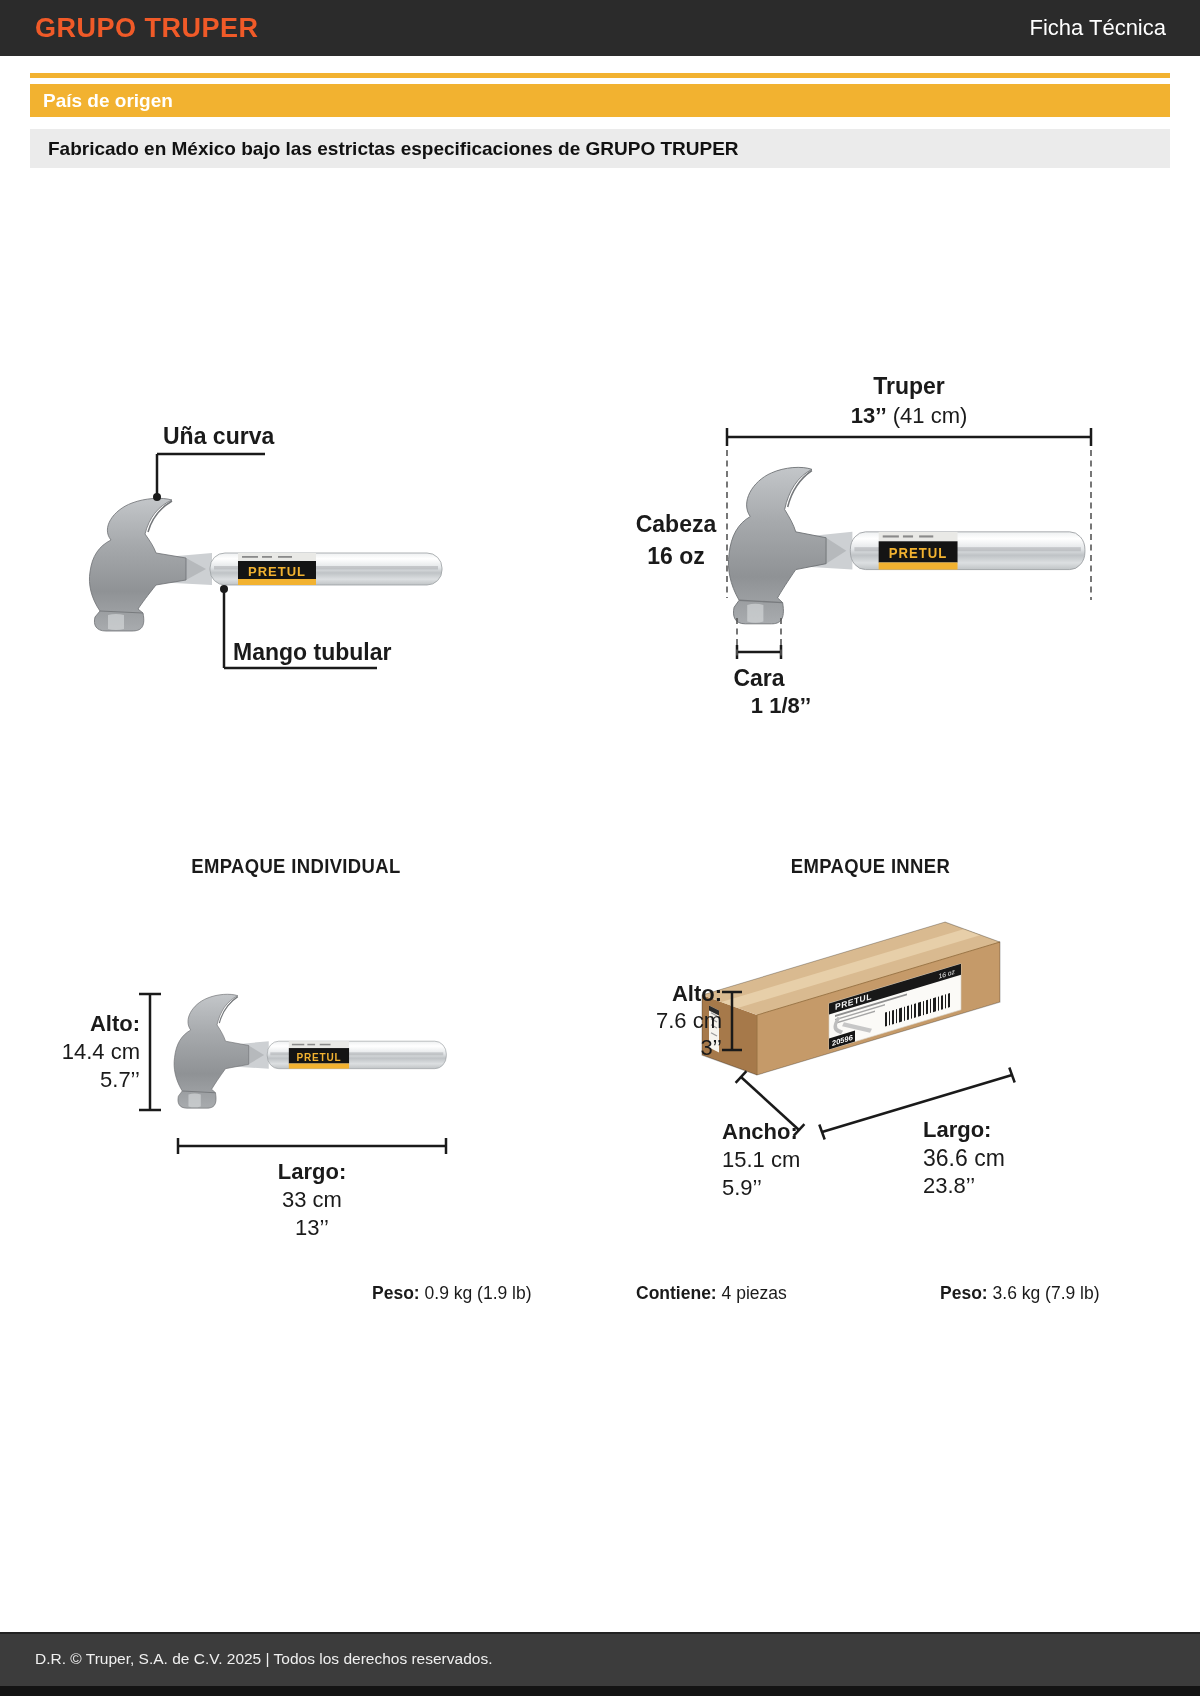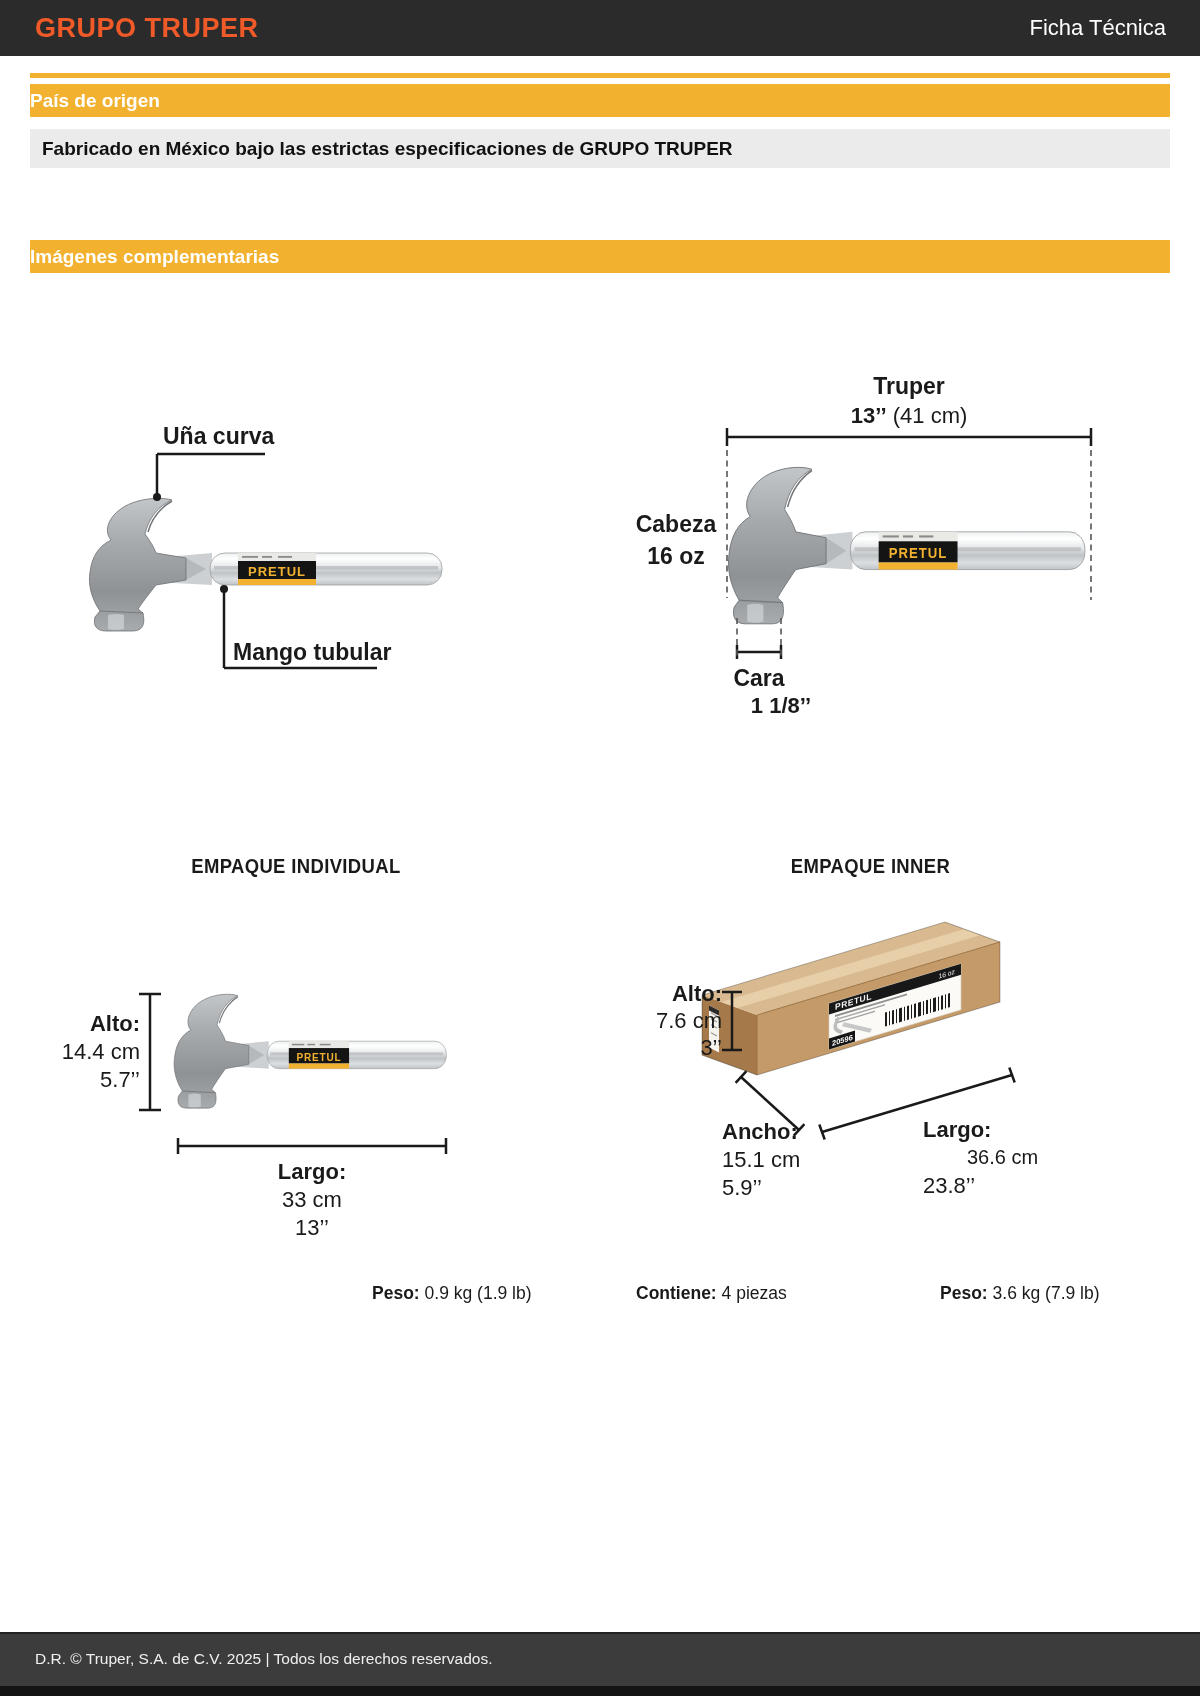--- a/index.html
+++ b/index.html
@@ -13,23 +13,23 @@
   #page{position:relative;width:1200px;height:1696px;background:#fff;overflow:hidden;
         font-family:"Liberation Sans",sans-serif;color:#1a1a1a;}
   .abs{position:absolute;}
   
   .header{left:0;top:0;width:1200px;height:56px;background:var(--header-bg);}
   .logo{left:35px;top:13px;font-size:27px;font-weight:800;letter-spacing:.5px;color:var(--brand-orange);white-space:nowrap;}
   .doctype{right:34px;top:15px;font-size:22px;color:#fff;white-space:nowrap;margin-left:36px;}
   
   .rule{left:30px;width:1140px;height:5px;background:var(--brand-yellow);}
   .banner{left:30px;width:1140px;height:33px;background:var(--brand-yellow);
-          color:#fff;font-weight:700;font-size:19px;line-height:33px;box-sizing:border-box;}
+          color:#fff;font-weight:700;font-size:19px;line-height:33px;padding-left:13px;box-sizing:border-box;}
   .graybar{left:30px;width:1140px;height:39px;background:var(--bar-gray);
-           color:#111;font-weight:700;font-size:19px;line-height:39px;padding-left:12px;box-sizing:border-box;}
+           color:#111;font-weight:700;font-size:19px;line-height:39px;padding-left:18px;box-sizing:border-box;}
   
   .lbl{font-size:23px;font-weight:600;line-height:1.12;white-space:nowrap;color:#1a1a1a;}
   .val{font-weight:400;}
   .ctr{text-align:center;}
   .rgt{text-align:right;}
   .sect-title{font-size:21px;font-weight:700;letter-spacing:.4px;white-space:nowrap;text-align:center;}
   .sect-title span{display:inline-block;transform:scaleX(.88);}
   .stat{font-size:17.5px;white-space:nowrap;}
   .stat b{font-weight:700;}
   
@@ -45,21 +45,20 @@
 <div id="page">
 
   <div class="abs header"></div>
   <div class="abs logo">GRUPO TRUPER</div>
   <div class="abs doctype">Ficha Técnica</div>
 
   <div class="abs rule" style="top:73px"></div>
   <div class="abs banner" style="top:84px">País de origen</div>
   <div class="abs graybar" style="top:129px">Fabricado en México bajo las estrictas especificaciones de GRUPO TRUPER</div>
 
-  <div class="abs banner" style="top:240px">Imágenes complementarias</div>
 
   <svg class="abs" style="left:0;top:0" width="1200" height="1696" viewBox="0 0 1200 1696">
     <defs>
       <linearGradient id="headGrad" x1="0" y1="0" x2="0" y2="1">
         <stop offset="0" stop-color="#c3c6c9"></stop>
           <stop offset=".35" stop-color="#a6a9ac"></stop>
         <stop offset=".7" stop-color="#8f9295"></stop>
           <stop offset="1" stop-color="#a8abae"></stop>
       </linearGradient>
       <linearGradient id="hGrad" x1="0" y1="0" x2="0" y2="1">
@@ -214,21 +213,21 @@
   <div class="abs lbl ctr val" style="left:212px;top:1188px;width:200px;font-size:22px">33 cm</div>
   <div class="abs lbl ctr val" style="left:212px;top:1216px;width:200px;font-size:22px">13’’</div>
 
   <div class="abs lbl rgt" style="left:622px;top:982px;width:100px;font-size:22px;font-weight:700">Alto:</div>
   <div class="abs lbl rgt val" style="left:622px;top:1009px;width:100px;font-size:22px">7.6 cm</div>
   <div class="abs lbl rgt val" style="left:622px;top:1036px;width:100px;font-size:22px">3’’</div>
   <div class="abs lbl" style="left:722px;top:1120px;font-size:22px;font-weight:700">Ancho:</div>
   <div class="abs lbl val" style="left:722px;top:1148px;font-size:22px">15.1 cm</div>
   <div class="abs lbl val" style="left:722px;top:1176px;font-size:22px">5.9’’</div>
   <div class="abs lbl" style="left:923px;top:1118px;font-size:22px;font-weight:700">Largo:</div>
-  <div class="abs lbl val" style="left:967px;top:1146px;font-size:20px">36.6 cm</div>
+  <div class="abs lbl val" style="left:923px;top:1146px;font-size:23px">36.6 cm</div>
   <div class="abs lbl val" style="left:923px;top:1174px;font-size:22px">23.8’’</div>
 
   <div class="abs stat" style="left:372px;top:1283px"><b>Peso:</b> <span>0.9 kg (1.9 lb)</span></div>
   <div class="abs stat" style="left:636px;top:1283px"><b>Contiene:</b> <span>4 piezas</span></div>
   <div class="abs stat" style="left:940px;top:1283px"><b>Peso:</b> <span>3.6 kg (7.9 lb)</span></div>
 
   <div class="abs footer"></div>
   <div class="abs footer-strip"></div>
   <div class="abs foot-left">D.R. © Truper, S.A. de C.V. 2025 | Todos los derechos reservados.</div>
 

